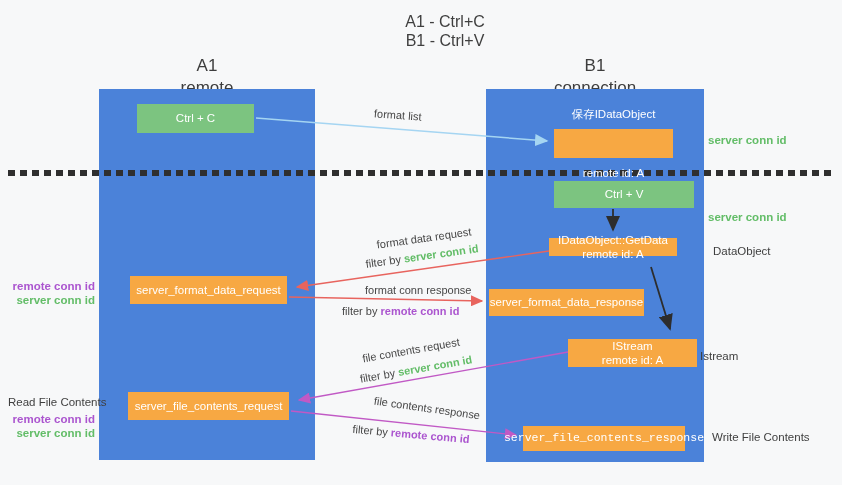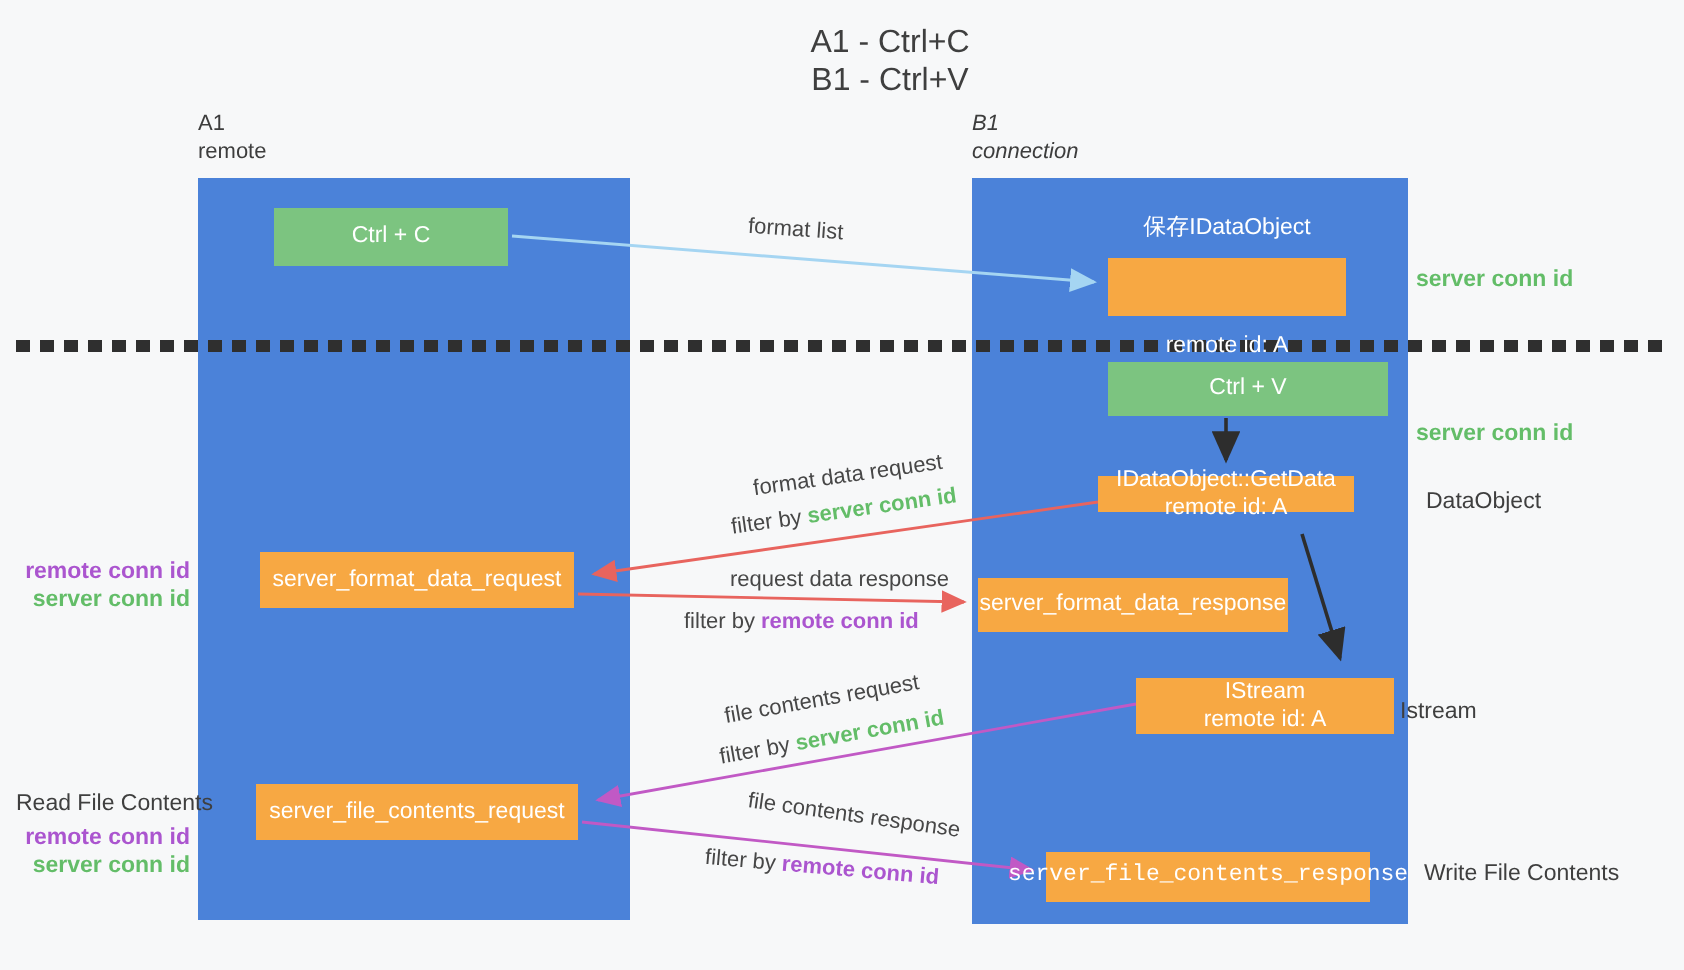--- a/index.html
+++ b/index.html
@@ -5,21 +5,21 @@
   html,body { margin:0; padding:0; background:#f7f8f9; }
   .canvas {
     position:relative; width:842px; height:485px; background:#f7f8f9;
     font-family:"Liberation Sans", sans-serif; overflow:hidden;padding-left:48px;
   }
   .title {
     position:absolute; left:0; right:0; top:12px; text-align:center;
     font-size:16px; line-height:1.2; color:#3f3f3f;
   }
   .col-header {
-    position:absolute; top:55px; text-align:left; font-size:11px;
+    position:absolute; top:55px; text-align:center; font-size:17px;
     line-height:1.3; color:#3d3d3d;
   }
   .col { position:absolute; top:89px; background:#4b82d9; }
   .box {
     position:absolute; display:flex; flex-direction:column; align-items:center;
     justify-content:center; text-align:center; color:#fff; font-size:11.5px;
     line-height:1.25;
   }
   .green  { background:#7cc480; }
   .orange { background:#f7a843; }
@@ -46,21 +46,21 @@
 
   <div class="title">
     <div>A1 - Ctrl+C</div>
     <div>B1 - Ctrl+V</div>
   </div>
 
   <div class="col-header" style="left:99px; width:216px;">
     <div>A1</div>
     <div>remote</div>
   </div>
-  <div class="col-header" style="left:486px; width:218px;font-style:italic;">
+  <div class="col-header" style="left:486px; width:218px;">
     <div>B1</div>
     <div>connection</div>
   </div>
 
   <div class="col" style="left:99px; width:216px; height:371px;"></div>
   <div class="col" style="left:486px; width:218px; height:373px;"></div>
 
   <div class="dotted"></div>
 
   <svg class="overlay" width="842" height="485">
@@ -117,21 +117,21 @@
   </div>
   <div class="box orange" style="left:523px; top:426px; width:162px; height:25px;font-family:Liberation Mono, monospace;">
     <div>server_file_contents_response</div>
   </div>
 
   <div class="lbl" style="left:374px; top:109px; transform:rotate(4deg);">format list</div>
 
   <div class="lbl" style="left:369px; top:232px; width:110px; transform:rotate(-8deg);">format data request</div>
   <div class="lbl" style="left:362px; top:250px; width:120px; transform:rotate(-8deg);"><span>filter by</span> <span class="id-green">server conn id</span></div>
 
-  <div class="lbl" style="left:365px; top:284px;">request data response</div>
+  <div class="lbl" style="left:365px; top:284px;">format conn response</div>
   <div class="lbl" style="left:342px; top:305px;"><span>filter by</span> <span class="id-purple">remote conn id</span></div>
 
   <div class="lbl" style="left:356px; top:344px; width:110px; transform:rotate(-10deg);">file contents request</div>
   <div class="lbl" style="left:356px; top:363px; width:120px; transform:rotate(-10deg);"><span>filter by</span> <span class="id-green">server conn id</span></div>
 
   <div class="lbl" style="left:371px; top:402px; width:112px; transform:rotate(8deg);">file contents response</div>
   <div class="lbl" style="left:351px; top:428px; width:120px; transform:rotate(5deg);"><span>filter by</span> <span class="id-purple">remote conn id</span></div>
 
   <div class="ann ann-green" style="left:708px; top:134px;">server conn id</div>
   <div class="ann ann-green" style="left:708px; top:211px;">server conn id</div>

